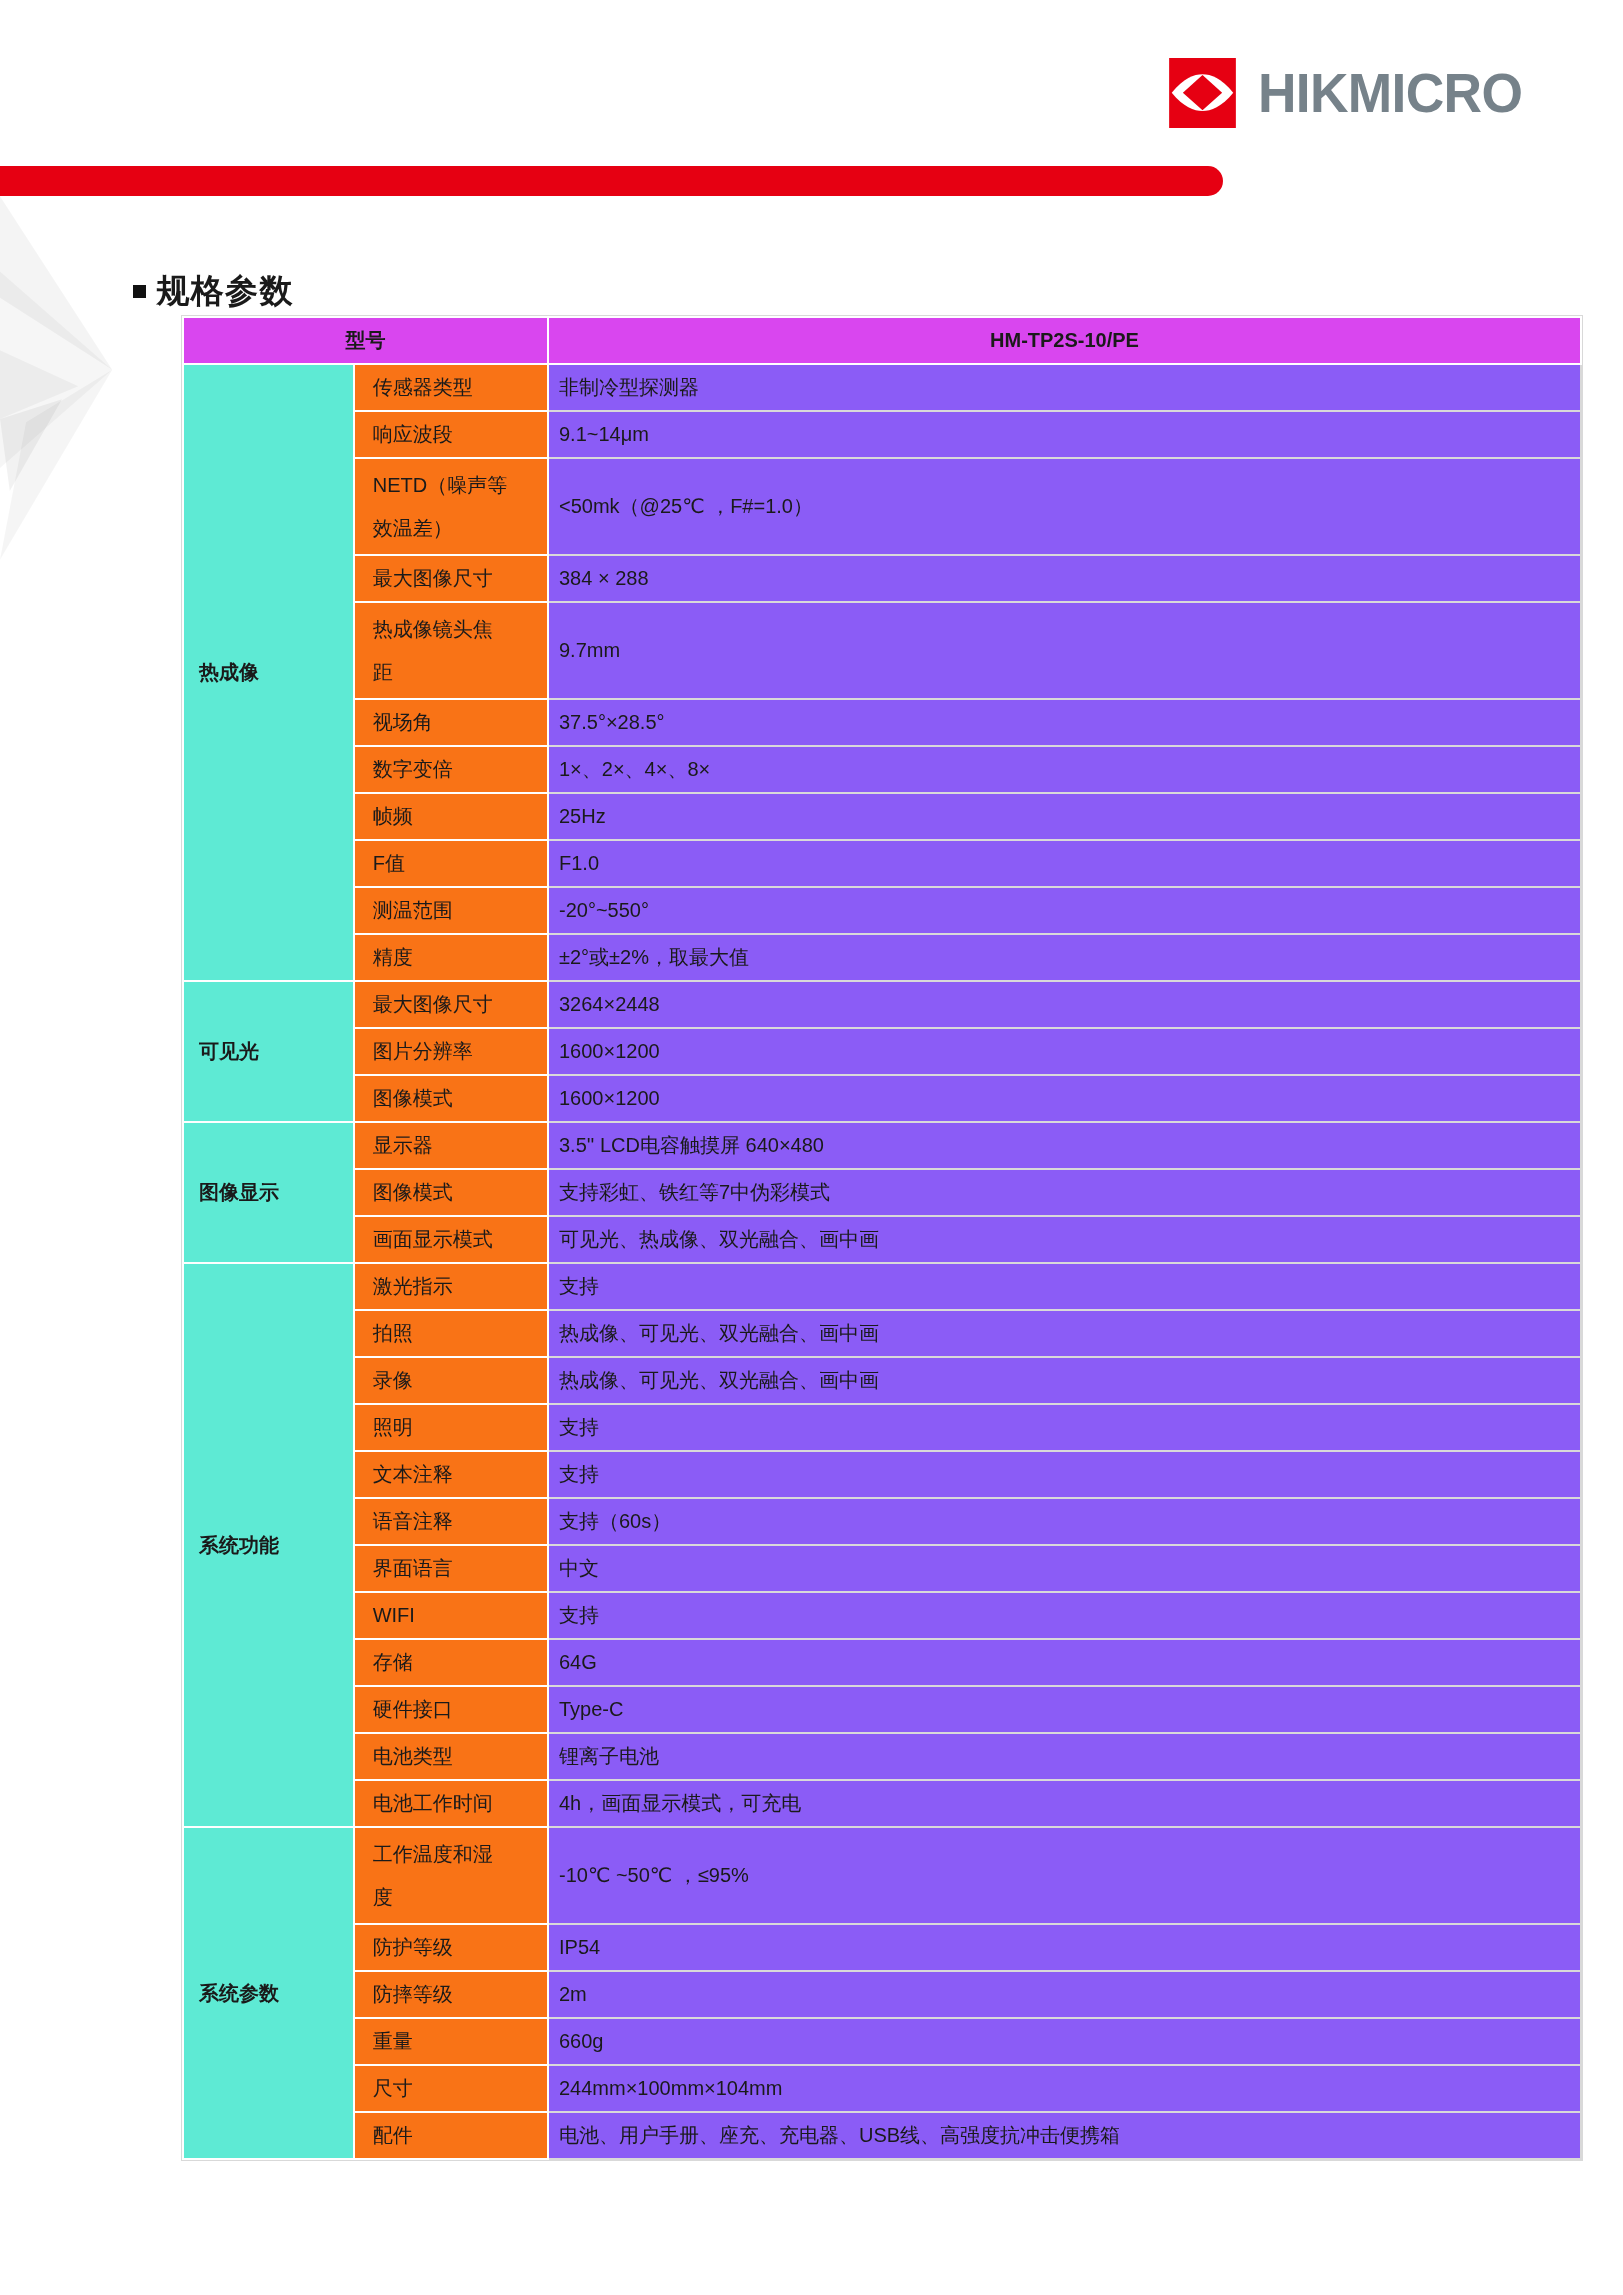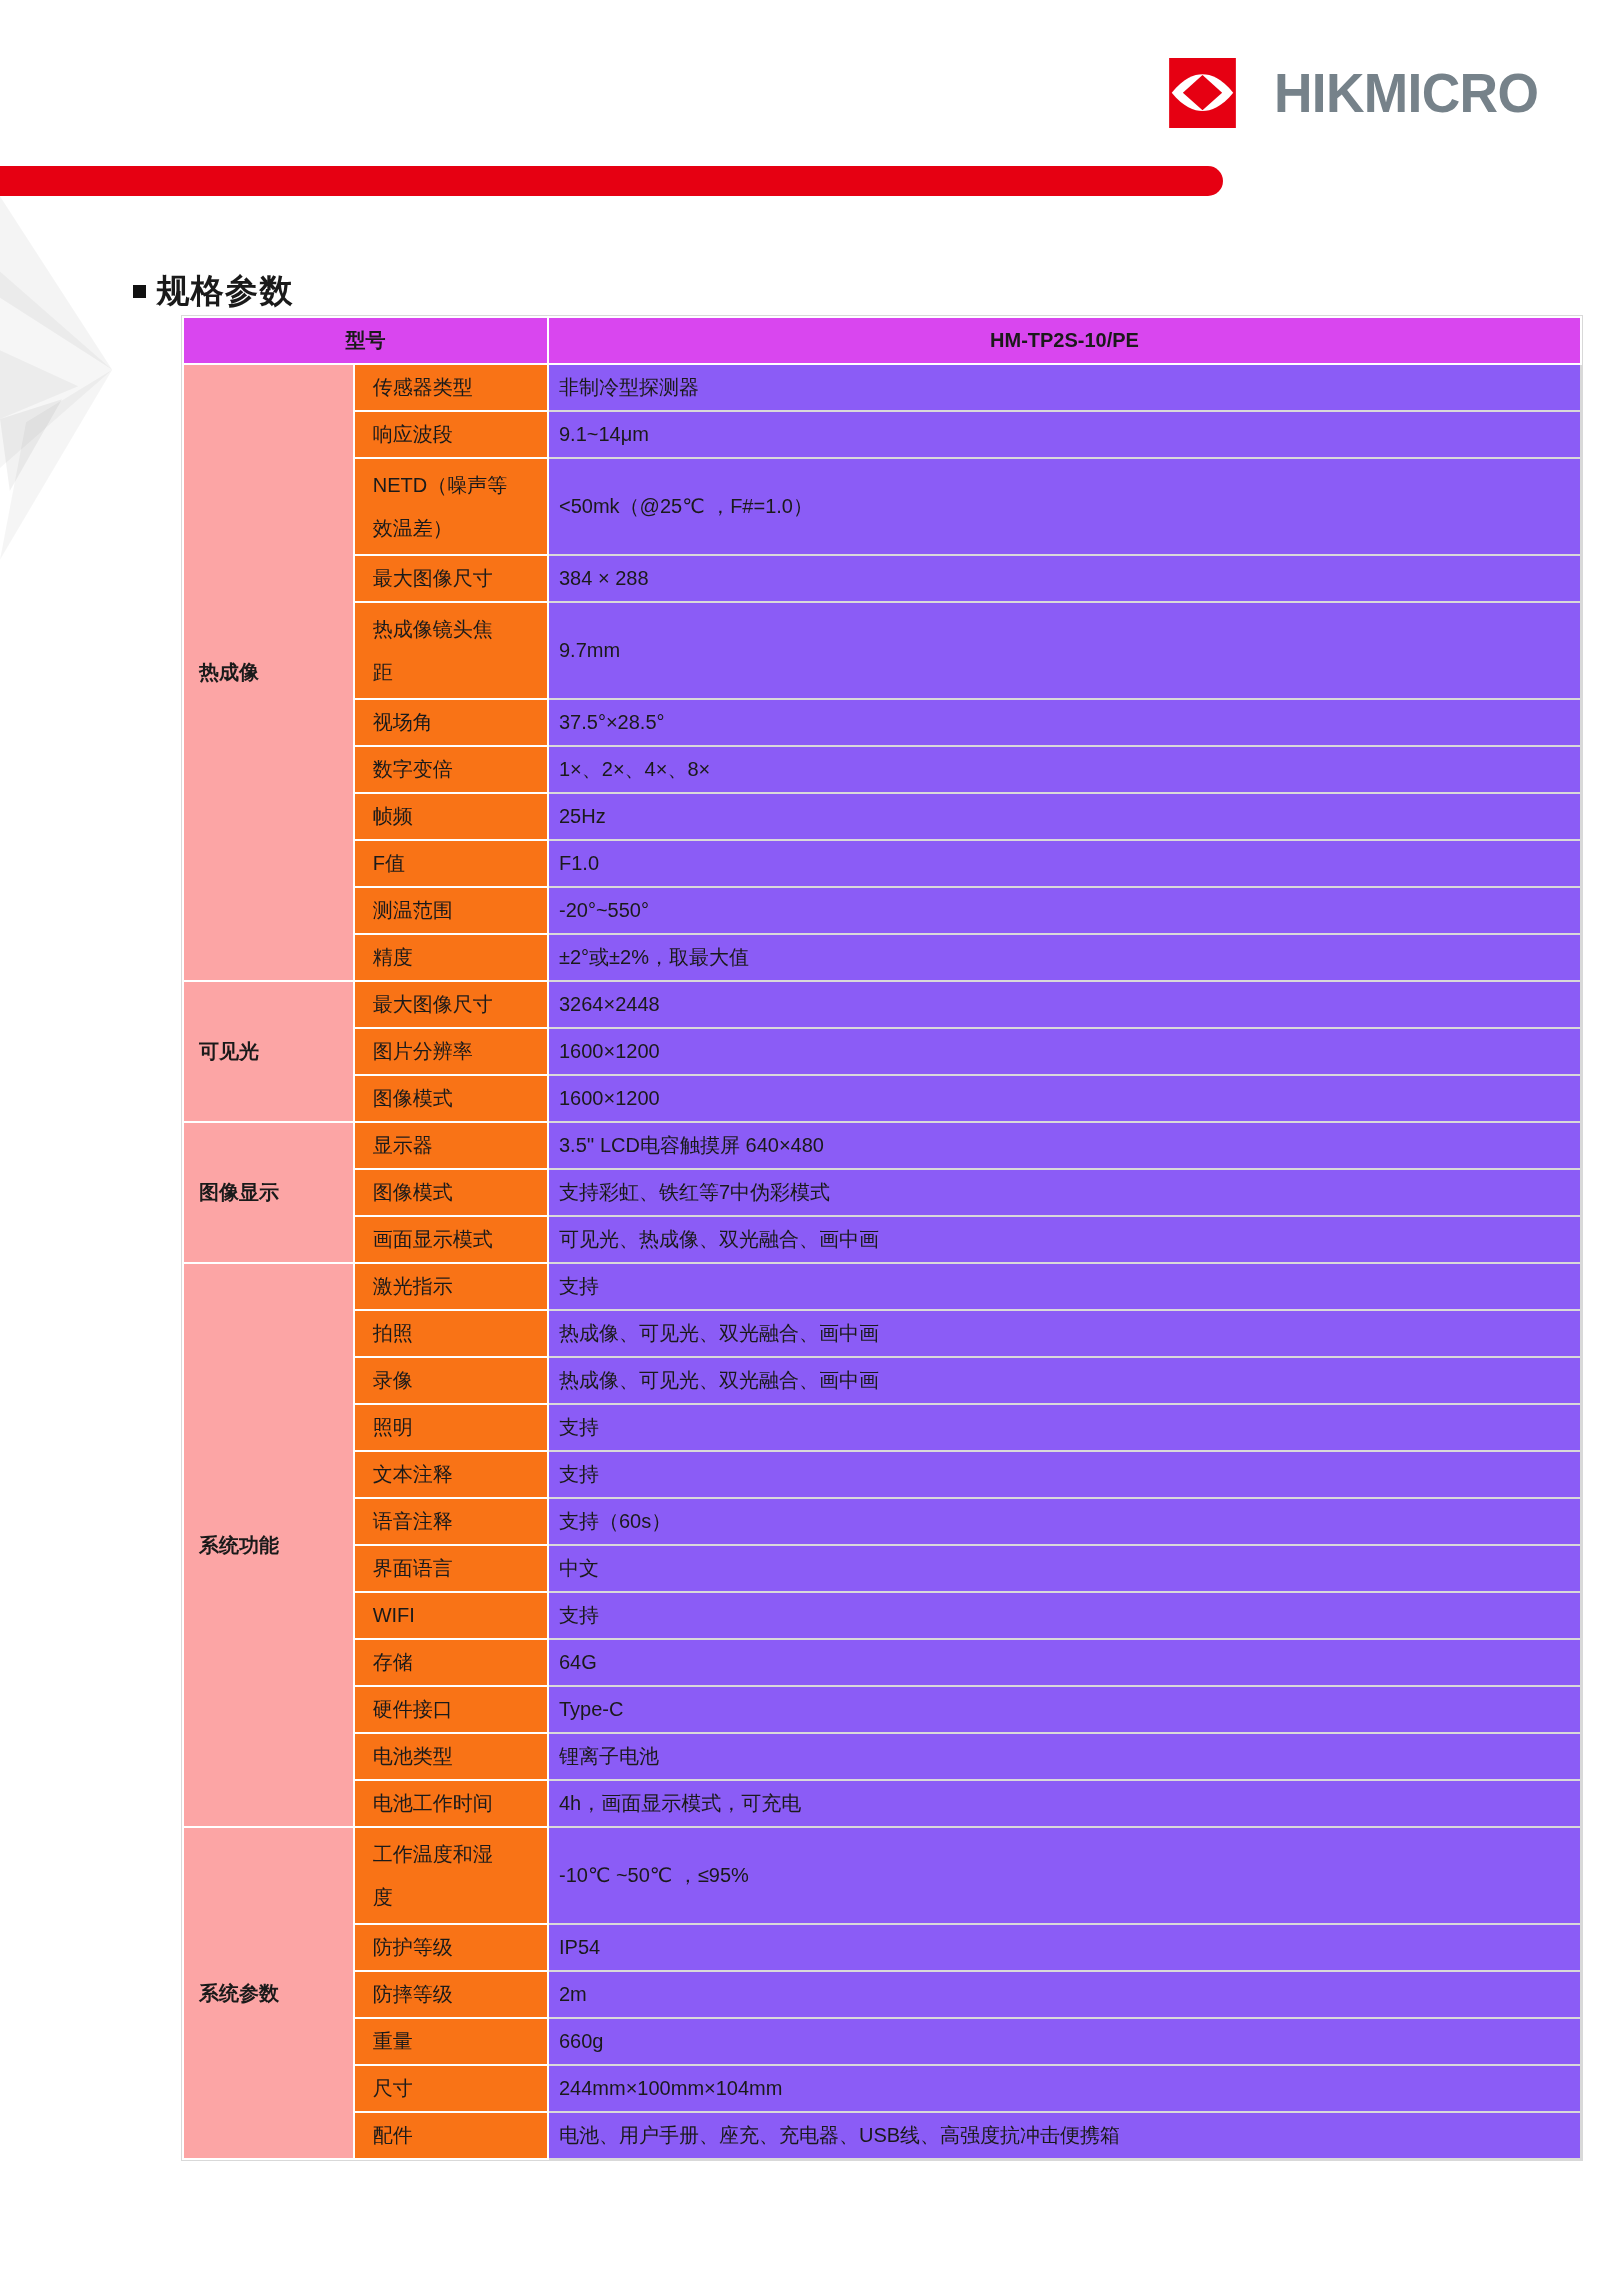--- a/index.html
+++ b/index.html
@@ -7,21 +7,21 @@
     width:1623px;height:2295px;background:#ffffff;position:relative;
     font-family:"Liberation Sans","DejaVu Sans",sans-serif;color:#1a1a1a;
     overflow:hidden;
   }
   .page{position:absolute;inset:0;}
 
   
   .deco{position:absolute;left:0;top:193px;width:124px;height:406px;}
 
   
-  .brand{position:absolute;left:1169px;top:58px;display:flex;align-items:flex-end;gap:16px;}
+  .brand{position:absolute;left:1169px;top:58px;display:flex;align-items:flex-end;}
   .brand-icon{width:67px;height:70px;display:block;}
   .brand-text{
     font-size:55px;font-weight:bold;color:#76828a;letter-spacing:-0.7px;
     margin-left:22px;line-height:70px;transform:scaleX(.97);transform-origin:left center;
   }
 
   
   .red-band{
     position:absolute;left:0;top:166px;width:1223px;height:30px;
     background:#e60012;border-radius:0 15px 15px 0;
@@ -43,21 +43,21 @@
     overflow:hidden;
   }
   tr.r{height:43px;}
   tr.h2{height:97px;}
   tr.hr{height:46px;}
   td.hdr{
     background:#d946ef;border:2px solid #ffffff;
     text-align:center;font-weight:bold;
   }
   td.cat{
-    background:#fca5a5;border:2px solid #ffffff;
+    background:#5eead4;border:2px solid #ffffff;
     font-weight:bold;padding-left:15px;
   }
   td.param{
     background:#f97316;border:2px solid #ffffff;
     padding:0 37px 0 17.7px;
   }
   td.val{
     background:#8b5cf6;border:2px solid #d9d9d9;
     padding-left:10px;padding-right:13px;
   }

